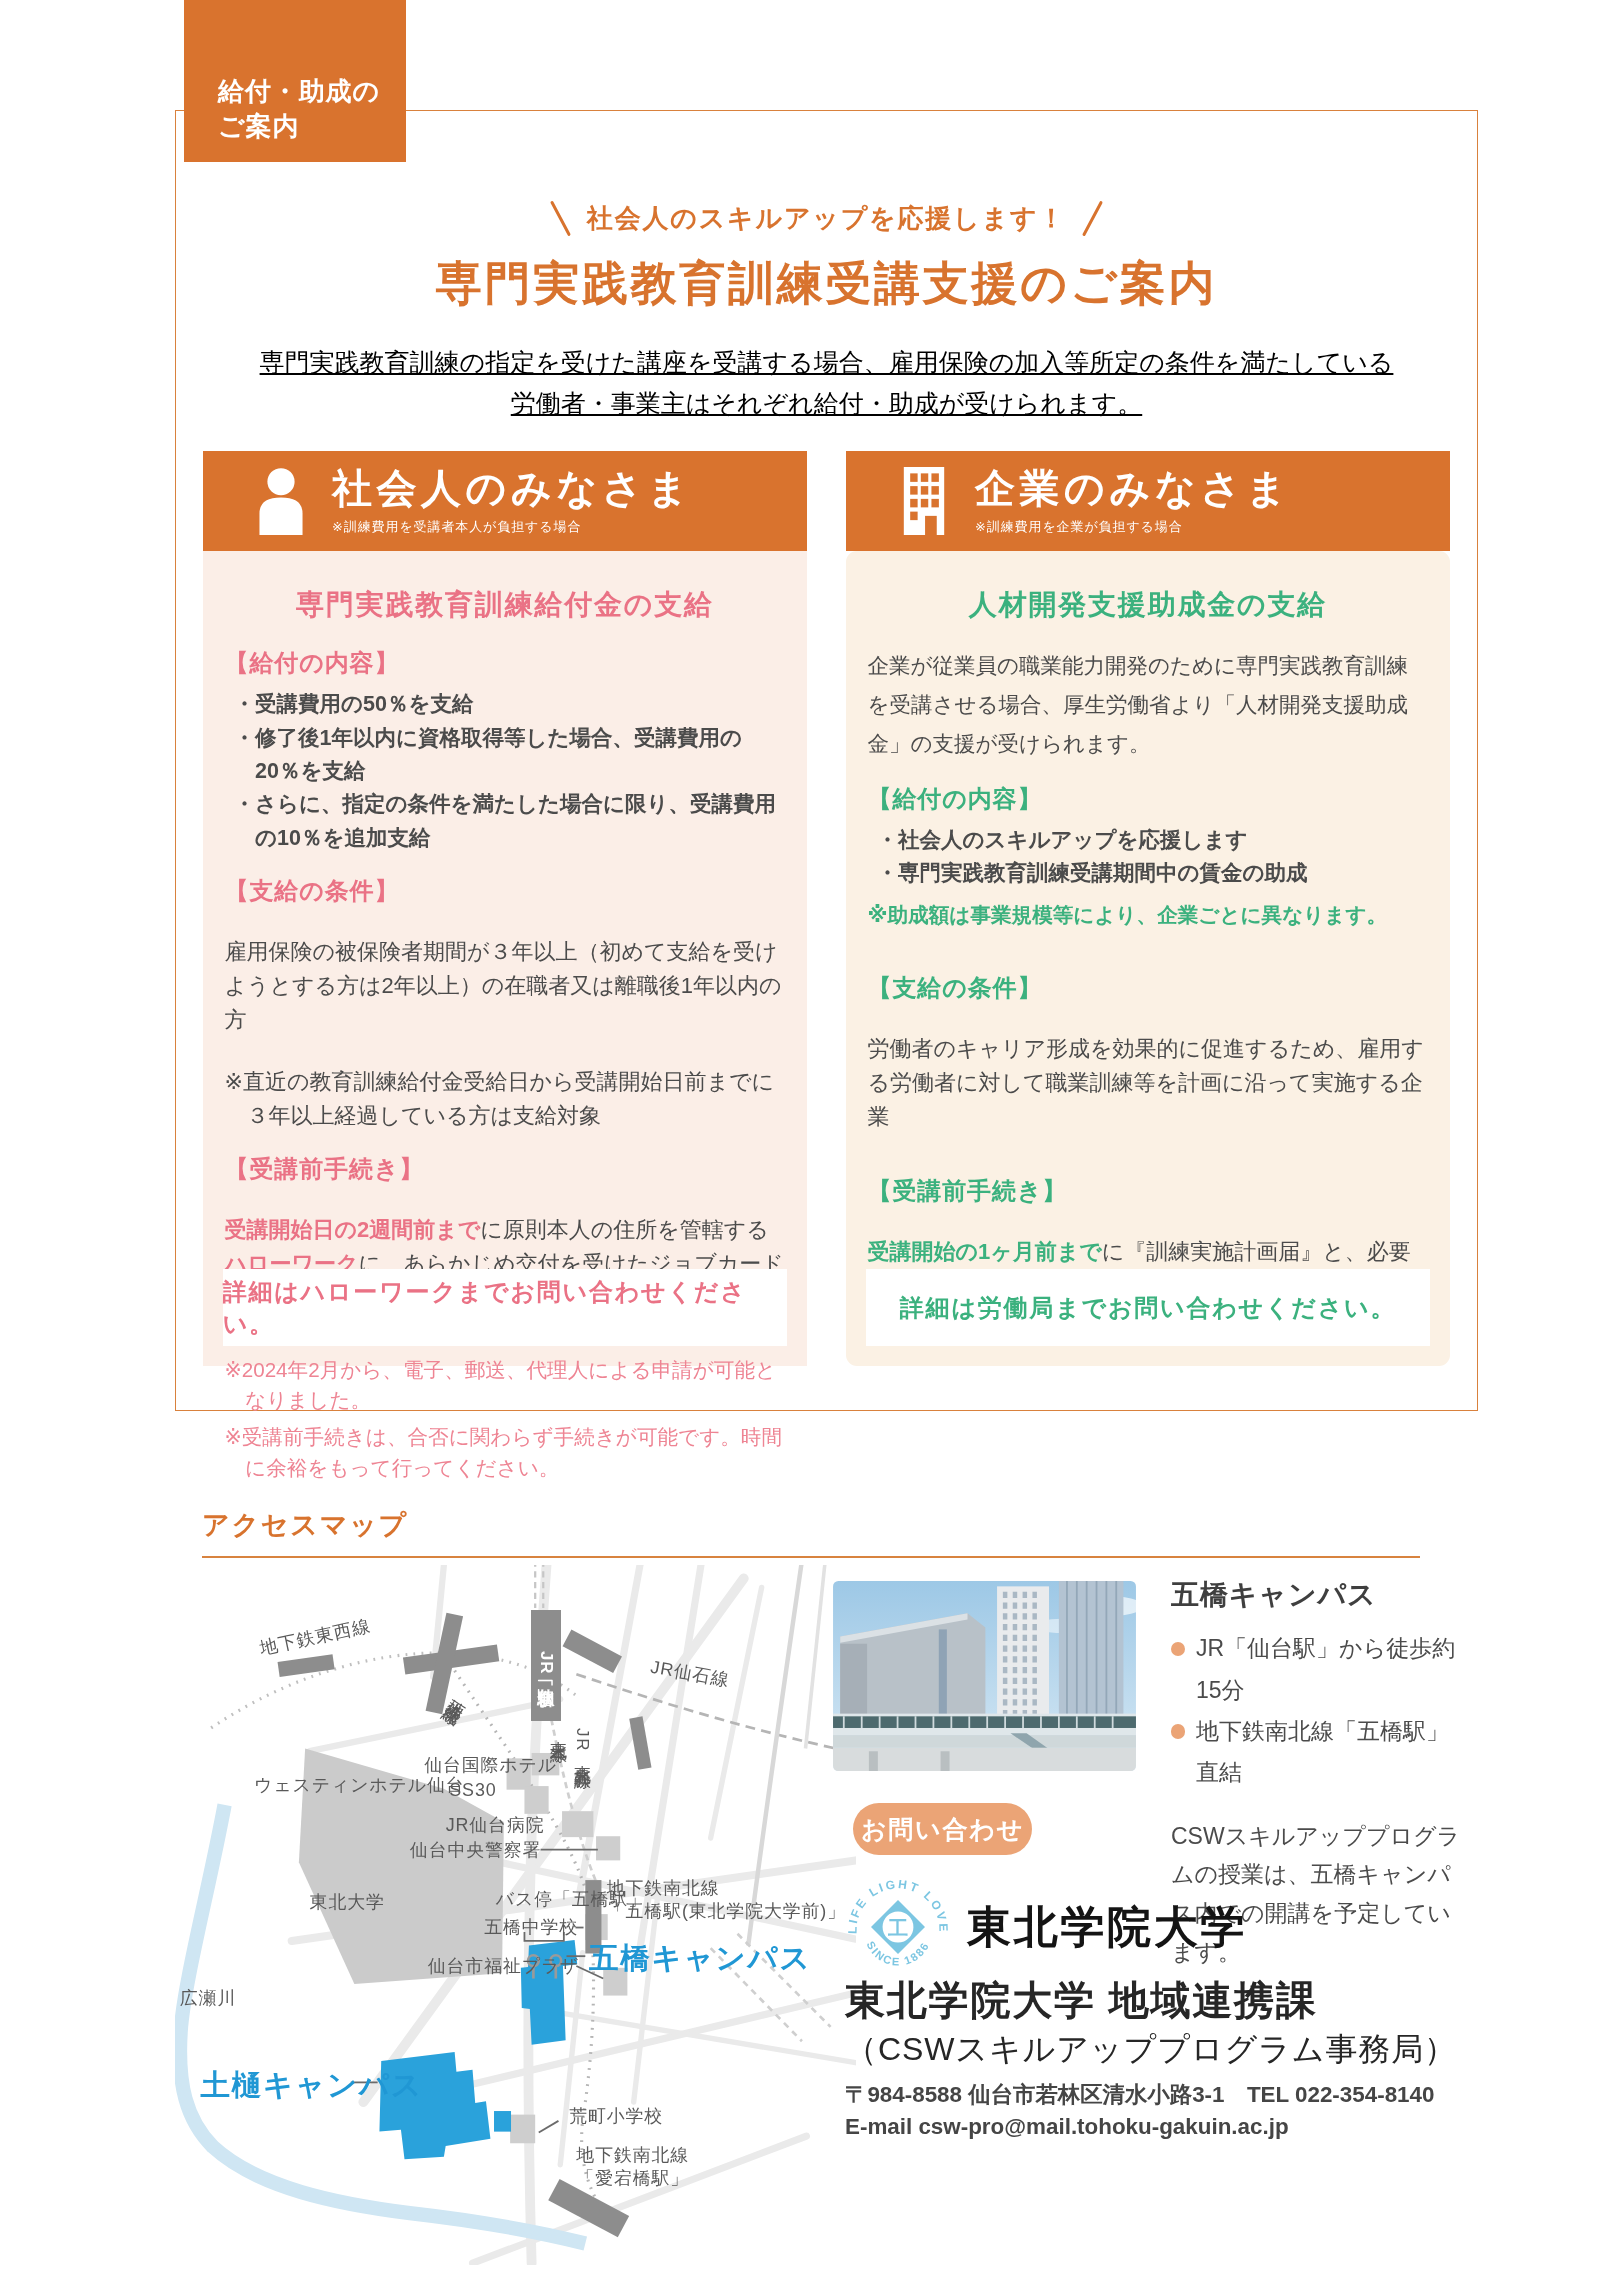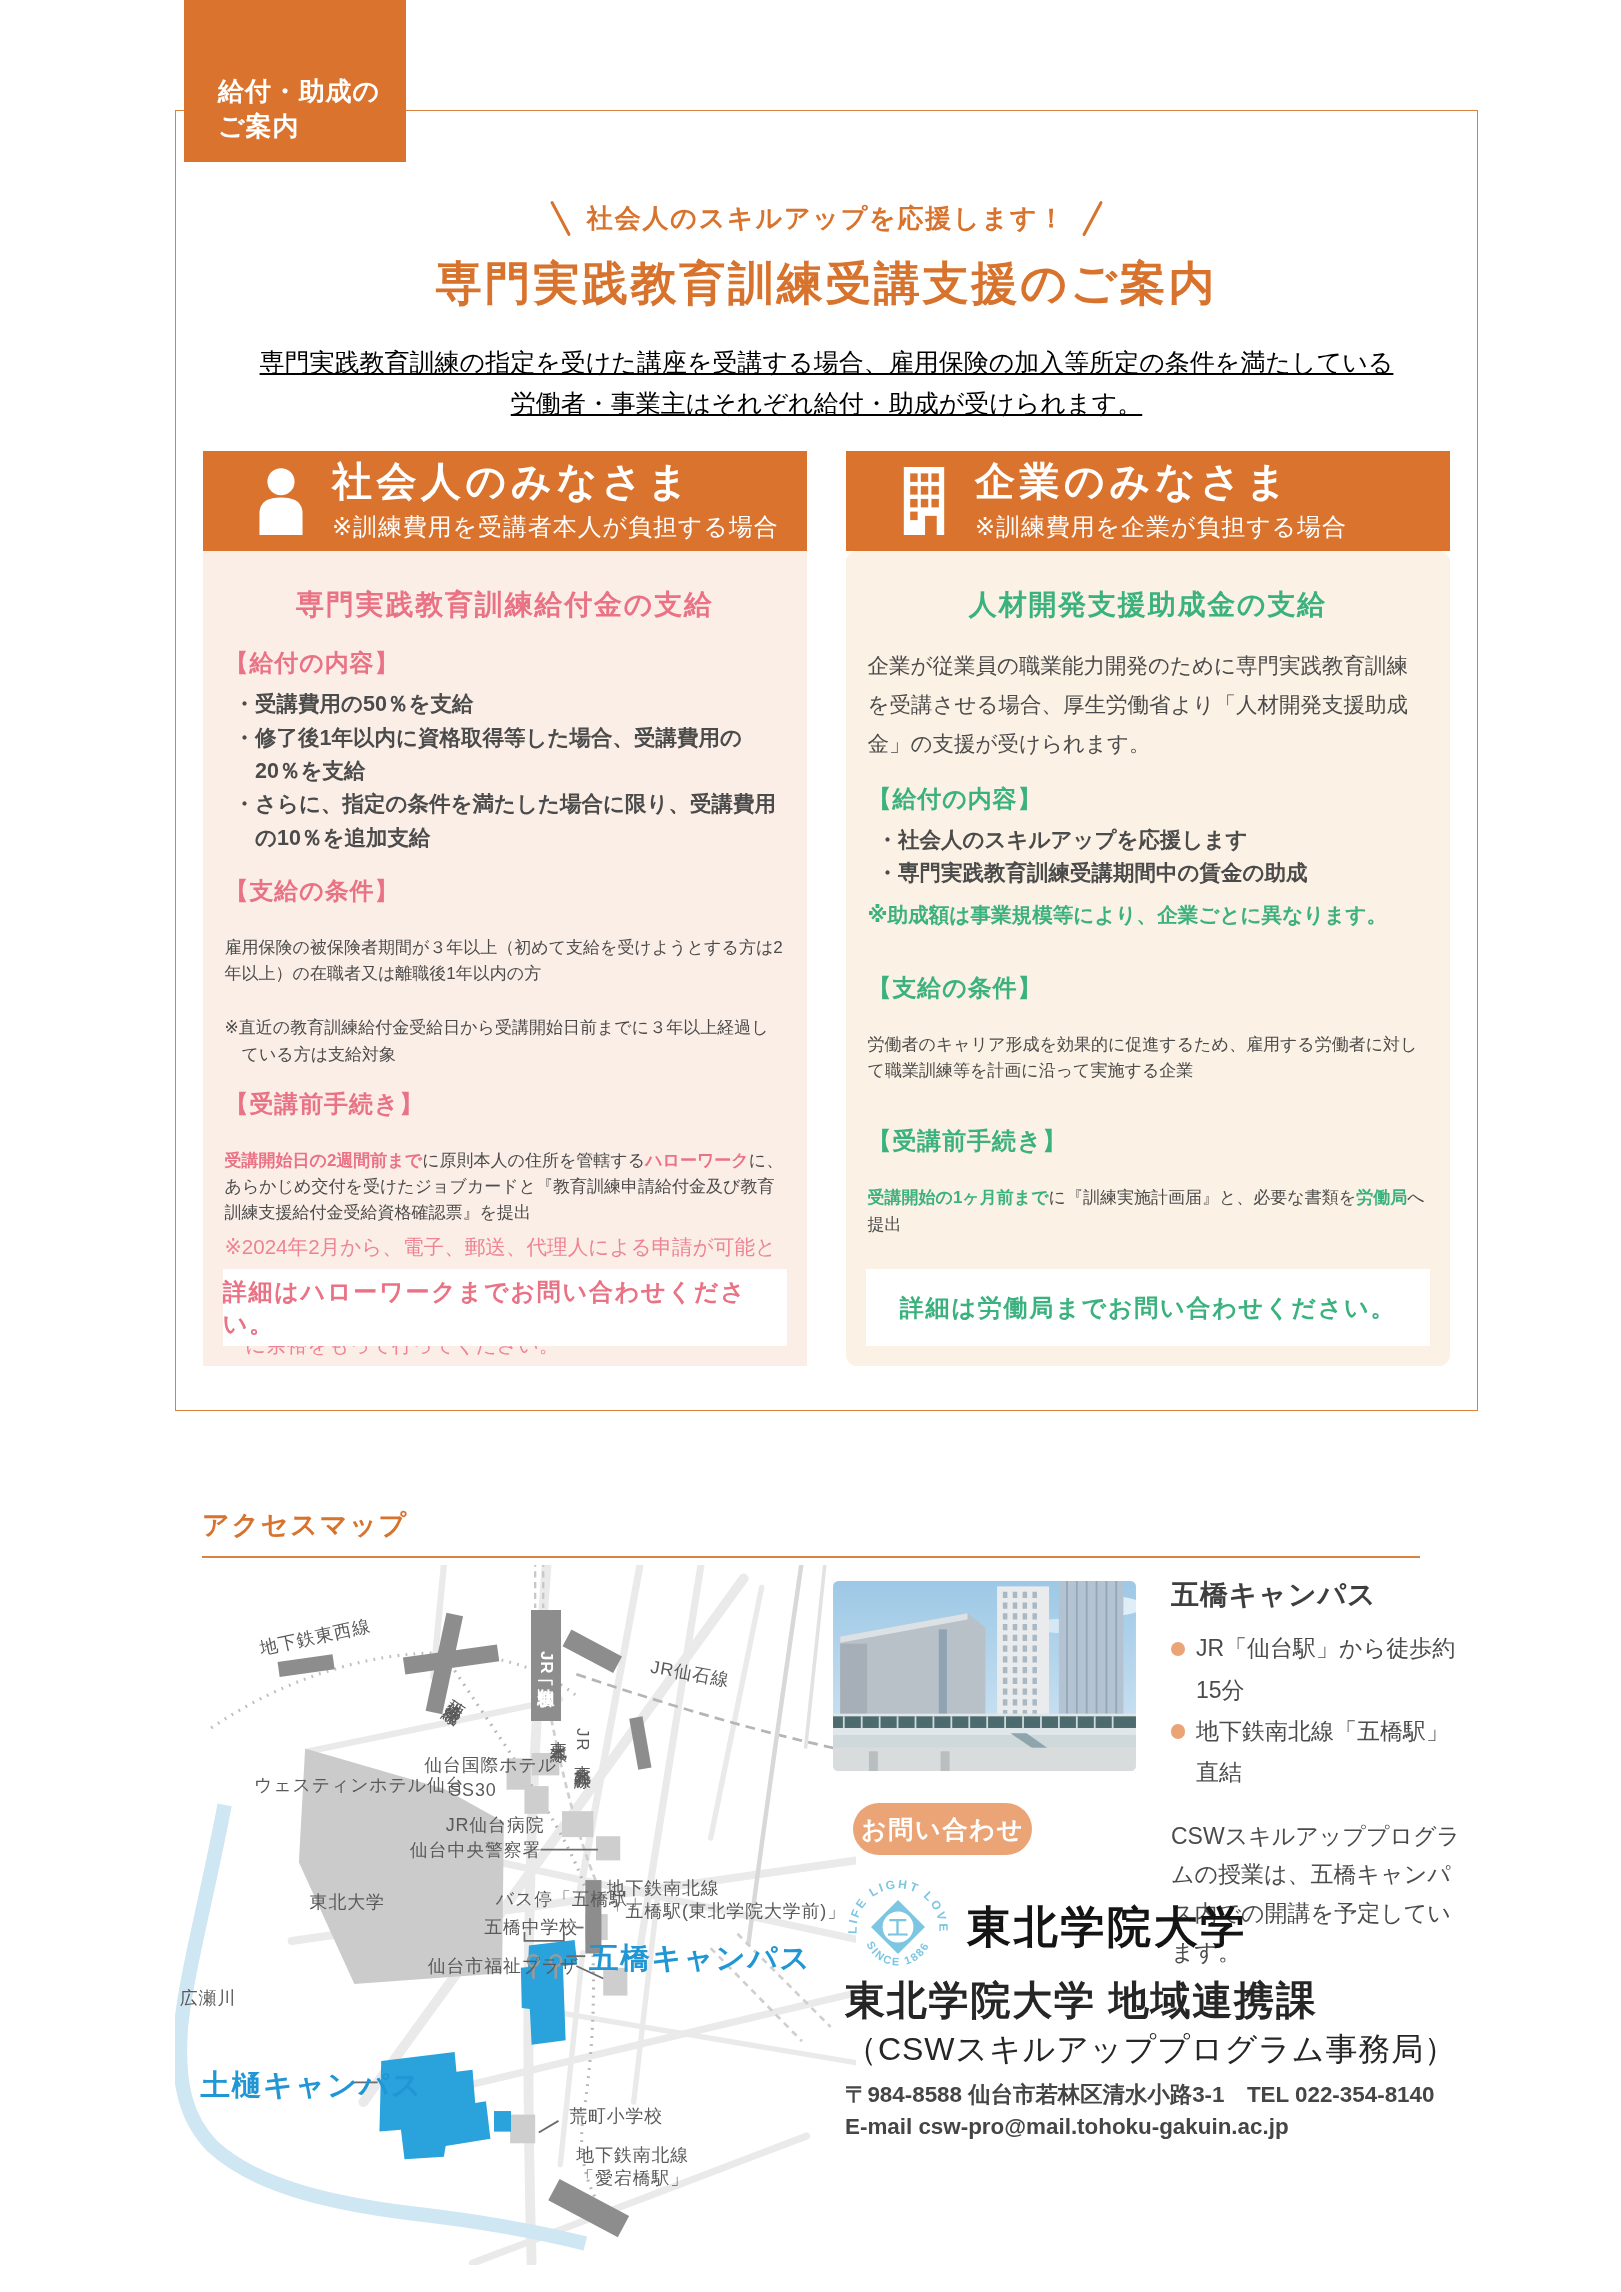--- a/index.html
+++ b/index.html
@@ -28,34 +28,34 @@
   .intro{position:absolute;left:0;top:231px;width:100%;text-align:center;
          color:#000000;font-size:25px;line-height:1.62;text-decoration:underline;}
 
   
   .panel{position:absolute;top:340px;width:604px;}
   .panel.worker{left:27px;}
   .panel.company{left:670px;}
   .panel-header{height:100px;background:#d9732e;display:flex;align-items:center;padding-left:50px;box-sizing:border-box;}
   .ph-icon{width:56px;height:68px;margin-right:23px;flex:0 0 auto;}
   .ph-text .ph-title{color:#fff;font-weight:bold;font-size:40px;letter-spacing:4.5px;line-height:1.1;}
-  .ph-text .ph-note{color:#fff;font-size:24px;margin-top:7.2px;letter-spacing:0.9px;}
+  .ph-text .ph-note{color:#fff;font-size:13px;margin-top:7.2px;letter-spacing:0.9px;}
   .panel-body{position:relative;height:815px;box-sizing:border-box;padding:30px 21.5px 0 21.5px;}
   .panel.worker .panel-body{background:#fbeee7;}
   .panel.company .panel-body{background:#fbf1e4;border-radius:11px;}
 
   .panel-title{text-align:center;font-weight:bold;font-size:28px;letter-spacing:1.8px;margin:5.4px 0 23px 0;}
   .panel.worker .panel-title{color:#ea7285;}
   .panel.company .panel-title{color:#3bb17e;}
 
   .sec-head{font-weight:bold;font-size:24px;letter-spacing:0.9px;margin:19.7px 0 7.2px 0;}
   .panel.worker .sec-head{color:#ea7285;}
   .panel.company .sec-head{color:#3bb17e;}
 
-  .body-text{color:#4b4b4b;font-size:17px;line-height:1.55;margin-top:28px;}
+  .body-text{color:#4b4b4b;font-size:22px;line-height:1.55;margin-top:28px;}
   .bullet-list{margin:9px;padding:0;list-style:none;color:#4b4b4b;font-size:21.5px;line-height:1.55;font-weight:bold;}
   .bullet-list li{padding-left:1em;text-indent:-1em;}
   .hang{padding-left:1em;text-indent:-1em;}
   .note-pink{color:#ee8493;font-size:20.6px;line-height:1.5;margin-top:5.4px;}
   .note-green{color:#3bb17e;font-size:20.6px;line-height:1.5;margin-top:3.6px;font-weight:bold;}
   .em-pink{color:#ea7285;font-weight:bold;}
   .em-green{color:#3bb17e;font-weight:bold;}
   .detail-box{position:absolute;left:19.7px;right:19.7px;bottom:19.7px;height:77px;background:#fff;
               display:flex;align-items:center;justify-content:center;font-weight:bold;font-size:24px;letter-spacing:1.8px;}
   .panel.worker .detail-box{color:#ea7285;}

